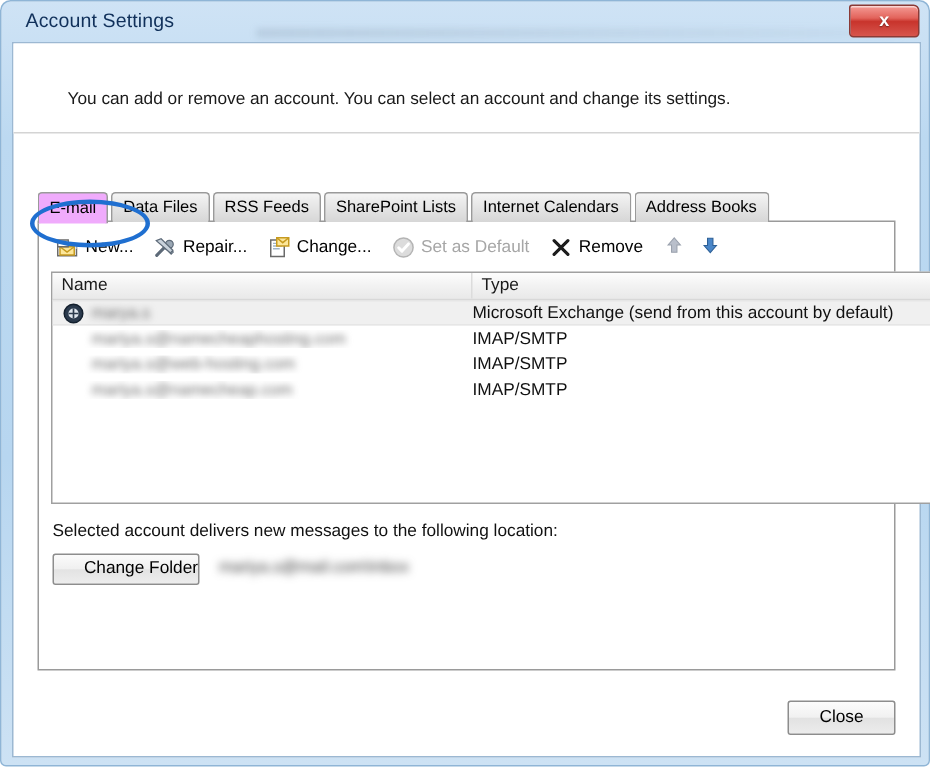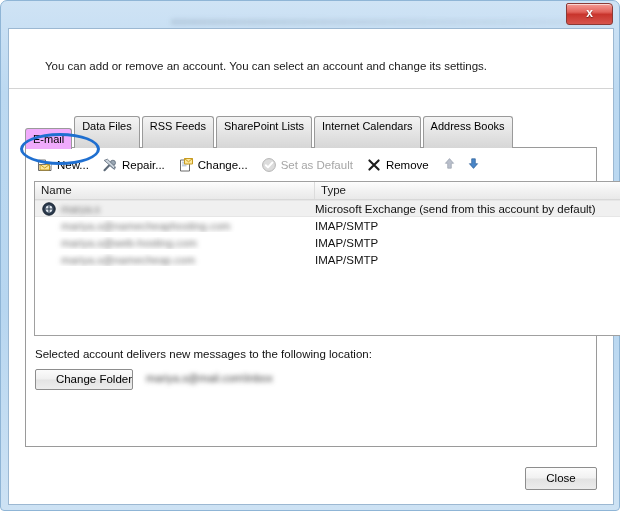--- a/index.html
+++ b/index.html
@@ -118,21 +118,21 @@
     position: absolute;
     left: 16px;
     top: 99px;
     height: 20px;
     display: flex;
     align-items: flex-end;
     z-index: 4;
   }
   .tab {
     position: relative;
-    height: 32px;
+    height: 20px;
     line-height: 18px;
     padding: 0 7px;
     margin-right: 2px;
     font-size: 11px;
     color: #000;
     background: linear-gradient(180deg,#f4f4f4 0%,#e3e3e3 55%,#d6d6d6 100%);
     border: 1px solid #9a9a9a;
     border-bottom: none;
     border-radius: 3px 3px 0 0;
     box-sizing: border-box;
@@ -340,20 +340,21 @@
     z-index: 20;
     pointer-events: none;
   }
 </style>
 </head>
 <body>
 
 <div id="window-frame">
 
   <div id="titlebar">
+    <div id="title-text">Account Settings</div>
     <div id="close-button">x</div>
   </div>
 
   <div id="client-area">
 
     <div id="header-band">
       <div id="header-subtitle">You can add or remove an account. You can select an account and change its settings.</div>
     </div>
 
     <div id="tabstrip">

